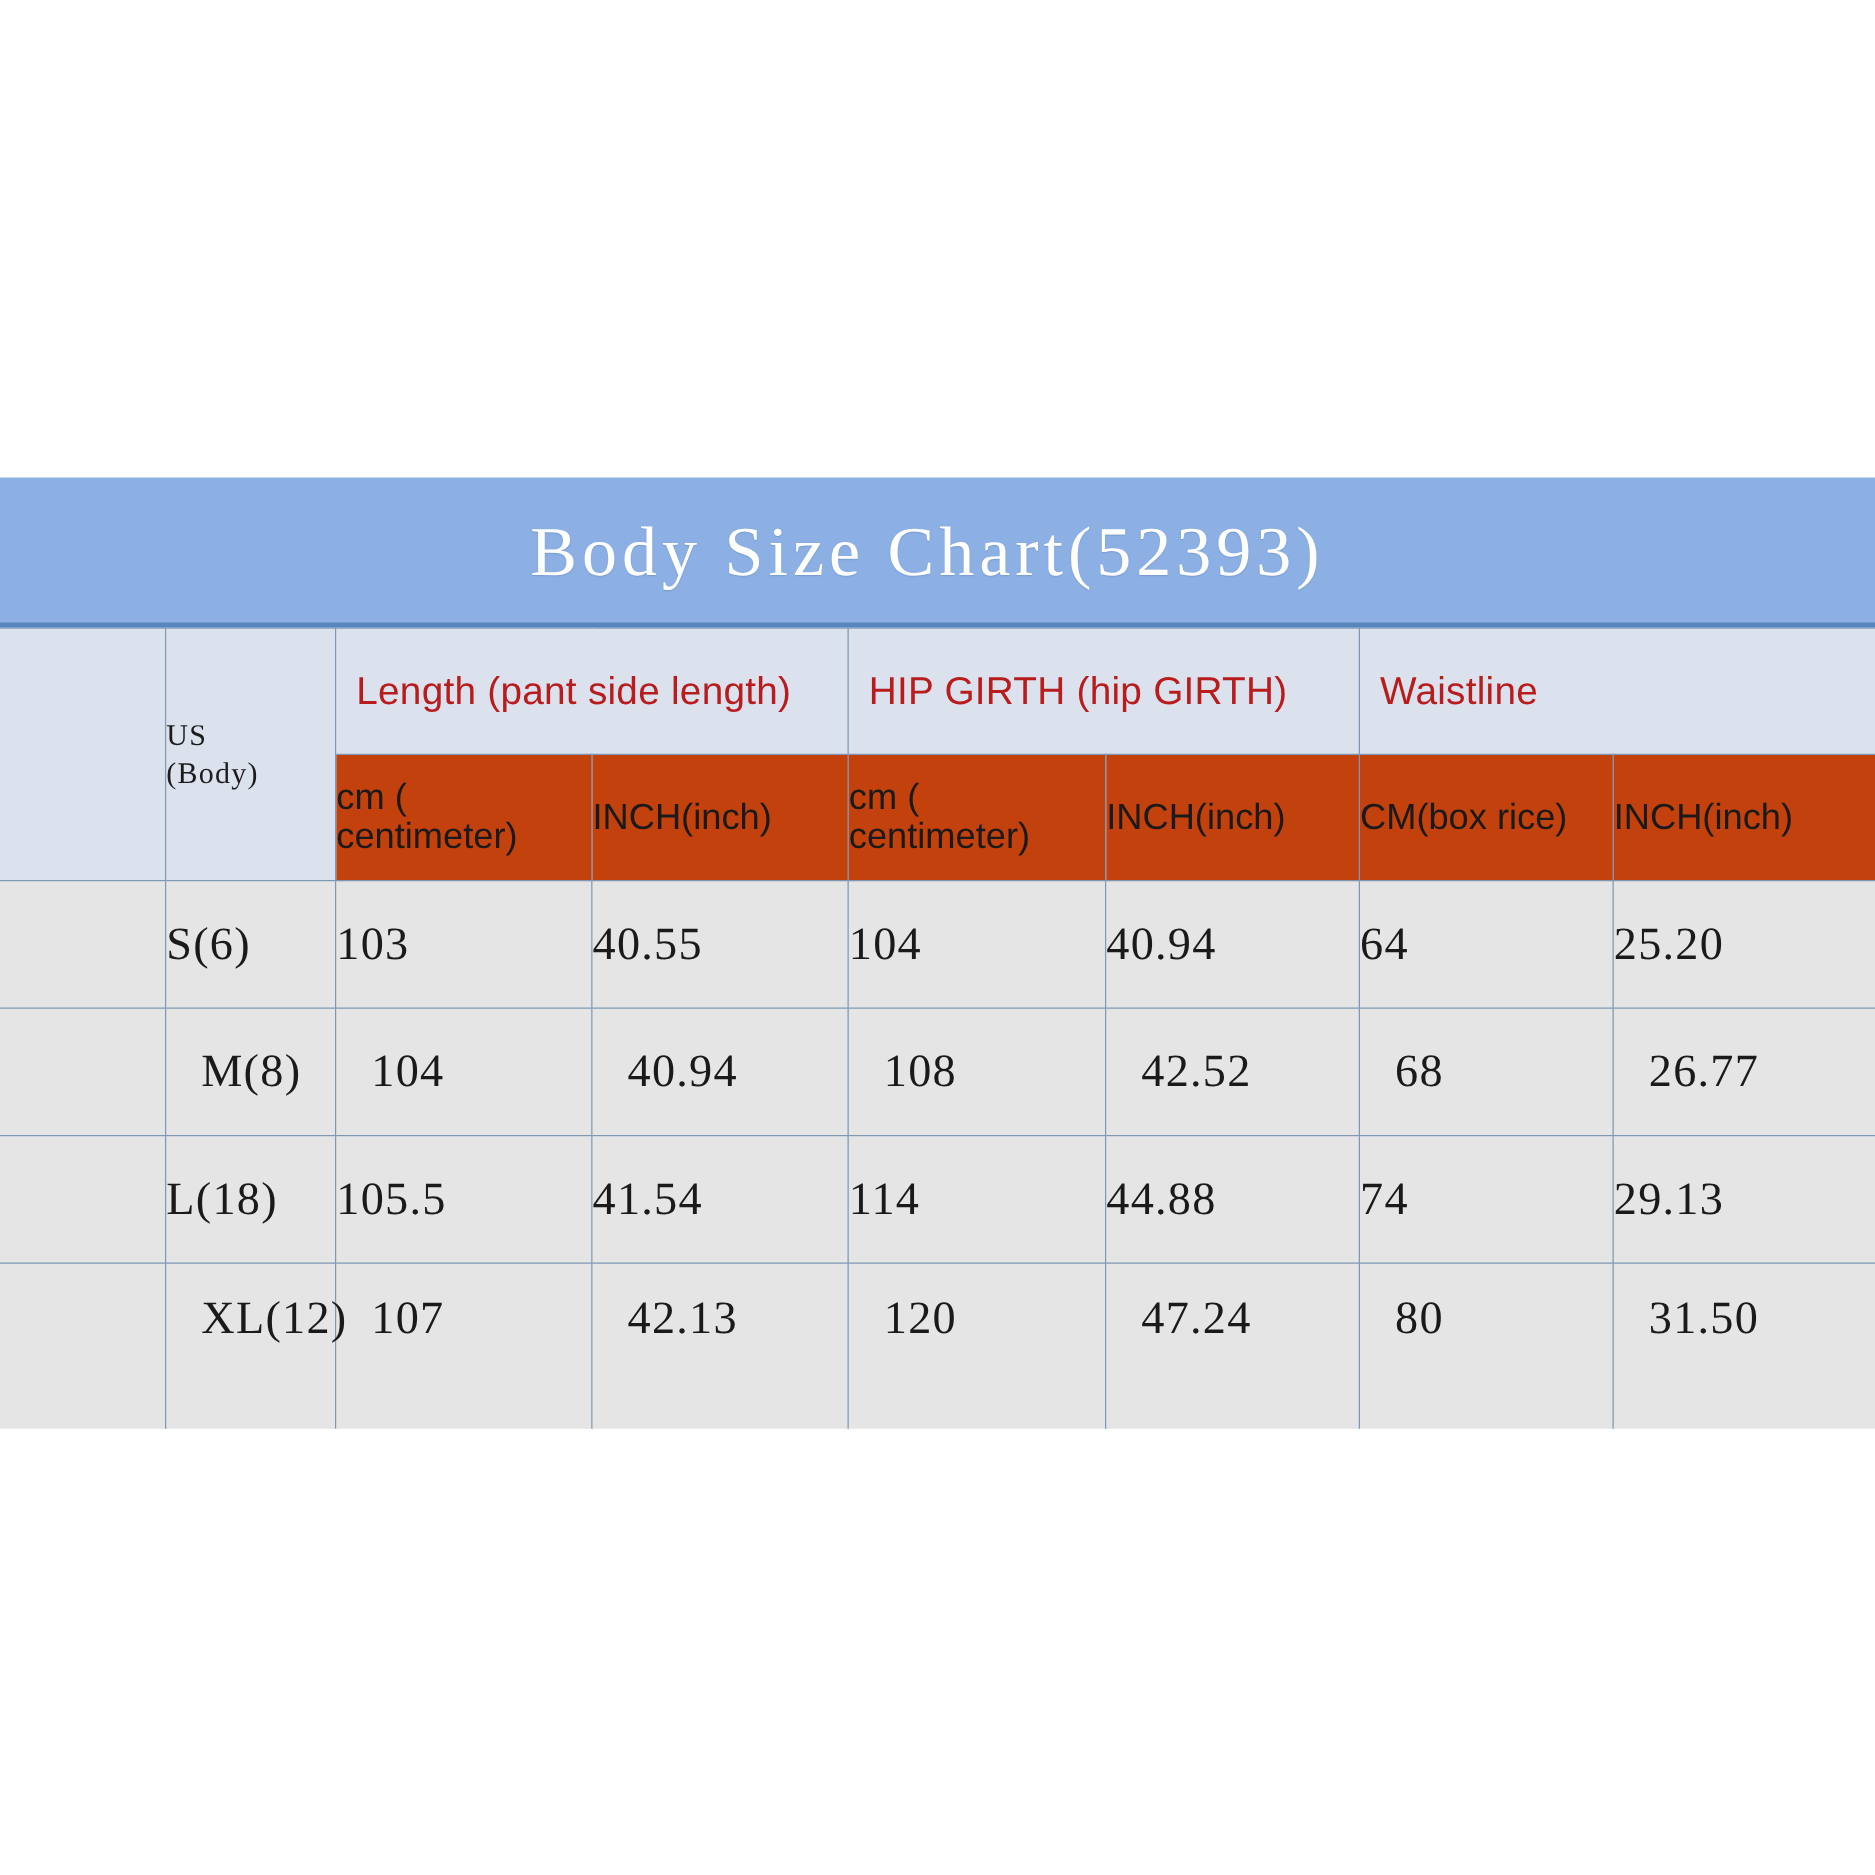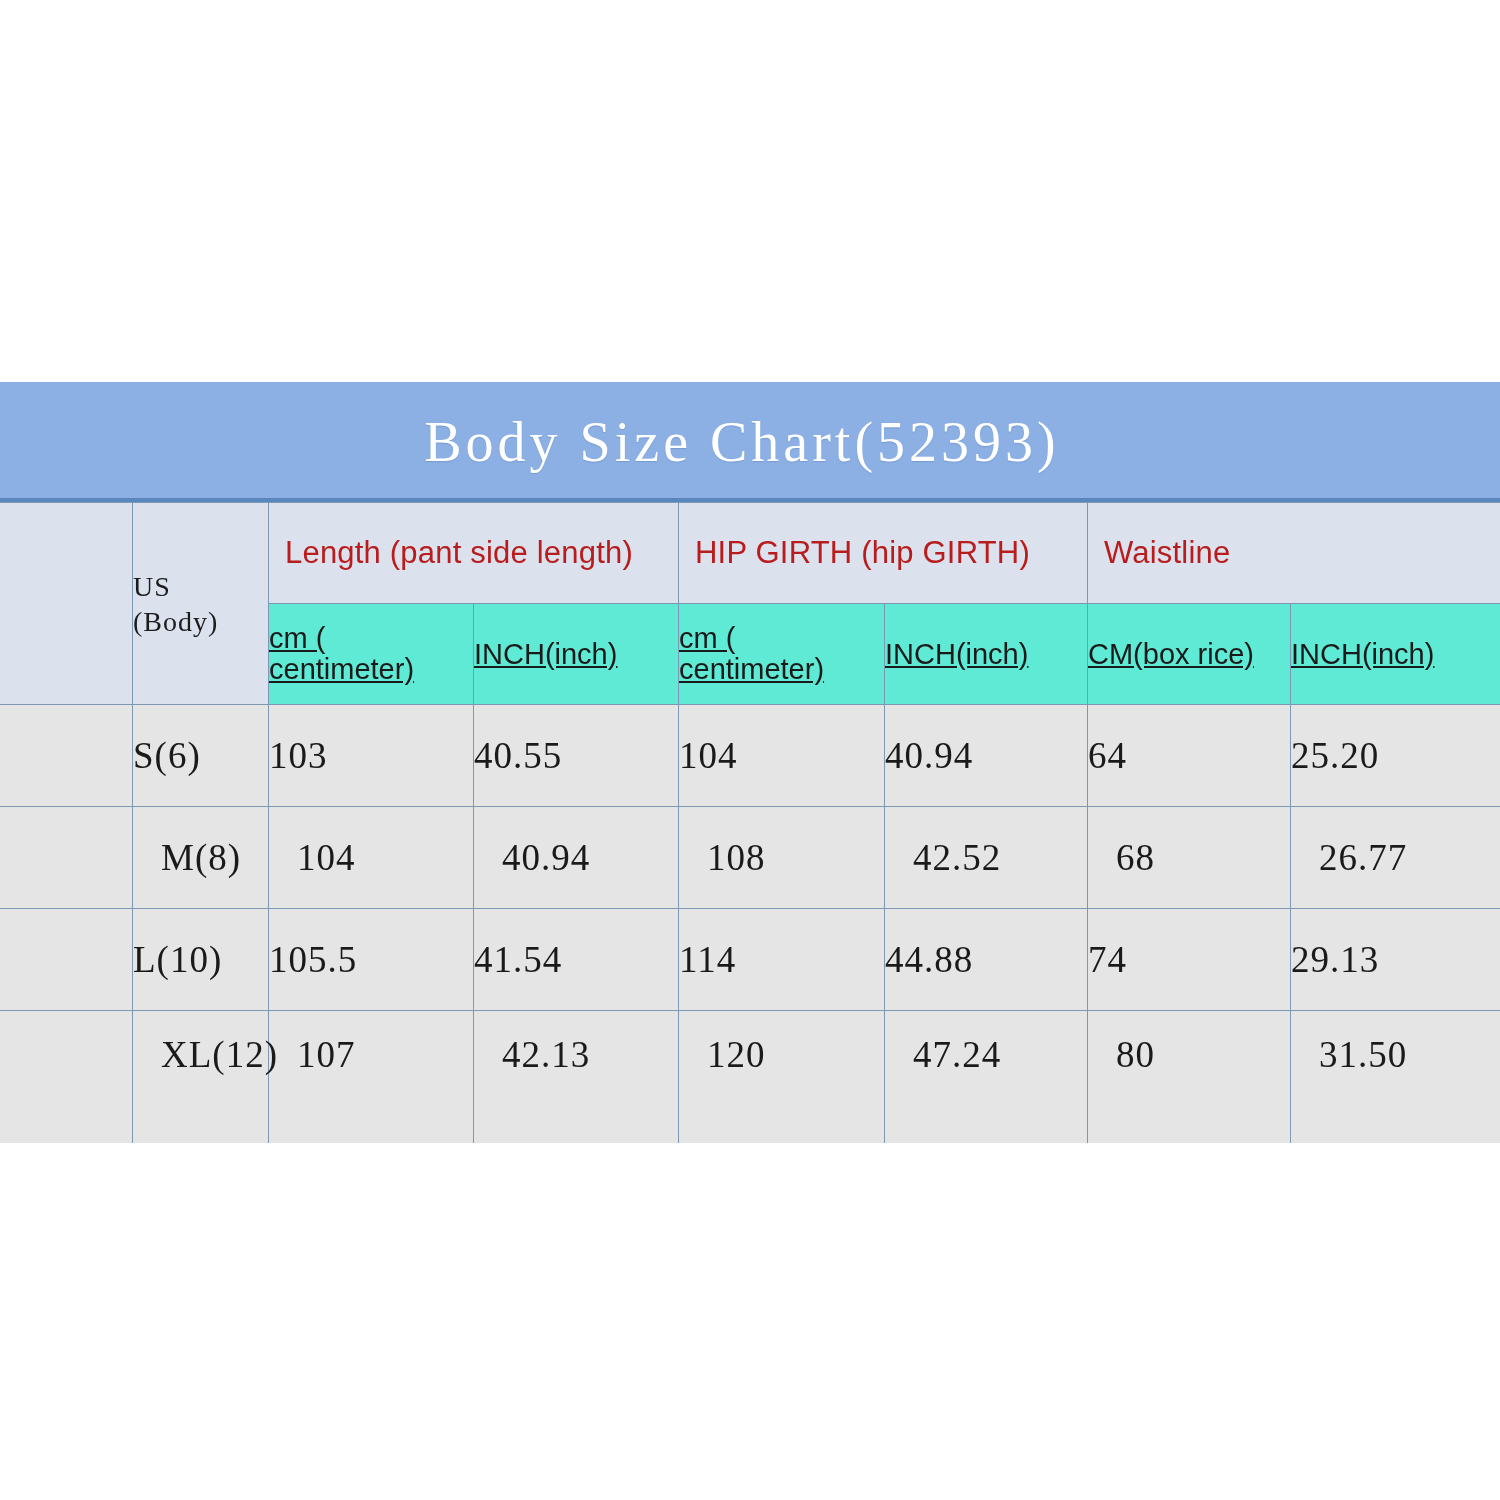--- a/index.html
+++ b/index.html
@@ -89,23 +89,22 @@
   }
   tr.group-row > th.grp {
     font-size: 31px;
     color: #b91c1c;
     padding-left: 16px;
     letter-spacing: .2px;
     font-family: "Liberation Sans", sans-serif;
     vertical-align: middle;
   }
   tr.unit-row > th {
-    background: #5eead4;
+    background: #c2410c;
     height: 100px;
-    text-decoration: underline;
   }
   th.unit {
     font-size: 29px;
     color: #1a1a1a;
     padding-left: 10px;
     line-height: 1.06;
     font-family: "Liberation Sans", sans-serif;
   }
 
   
@@ -115,21 +114,21 @@
     font-size: 36px;
     color: #1c1c1c;
     padding-left: 2px;
     letter-spacing: 1px;
     line-height: 1.25;
     vertical-align: middle;
   }
   th.ushead {
     background: #DBE2EE;
     font-family: "Liberation Serif", "DejaVu Serif", serif;
-    font-size: 28px;
+    font-size: 24px;
     color: #1c1c1c;
     padding-left: 10px;
     letter-spacing: 1px;
     line-height: 1.25;
     vertical-align: middle;
   }
   th.ushead .l2 { display: block; }
 
   
   tbody tr { height: 102px; }
@@ -217,21 +216,21 @@
           <td>M(8)</td>
           <td>104</td>
           <td>40.94</td>
           <td>108</td>
           <td>42.52</td>
           <td>68</td>
           <td>26.77</td>
         </tr>
         <tr class="odd">
           <td>L</td>
-          <td>L(10)</td>
+          <td>L(18)</td>
           <td>105.5</td>
           <td>41.54</td>
           <td>114</td>
           <td>44.88</td>
           <td>74</td>
           <td>29.13</td>
         </tr>
         <tr class="even last">
           <td>XL</td>
           <td>XL(12)</td>

